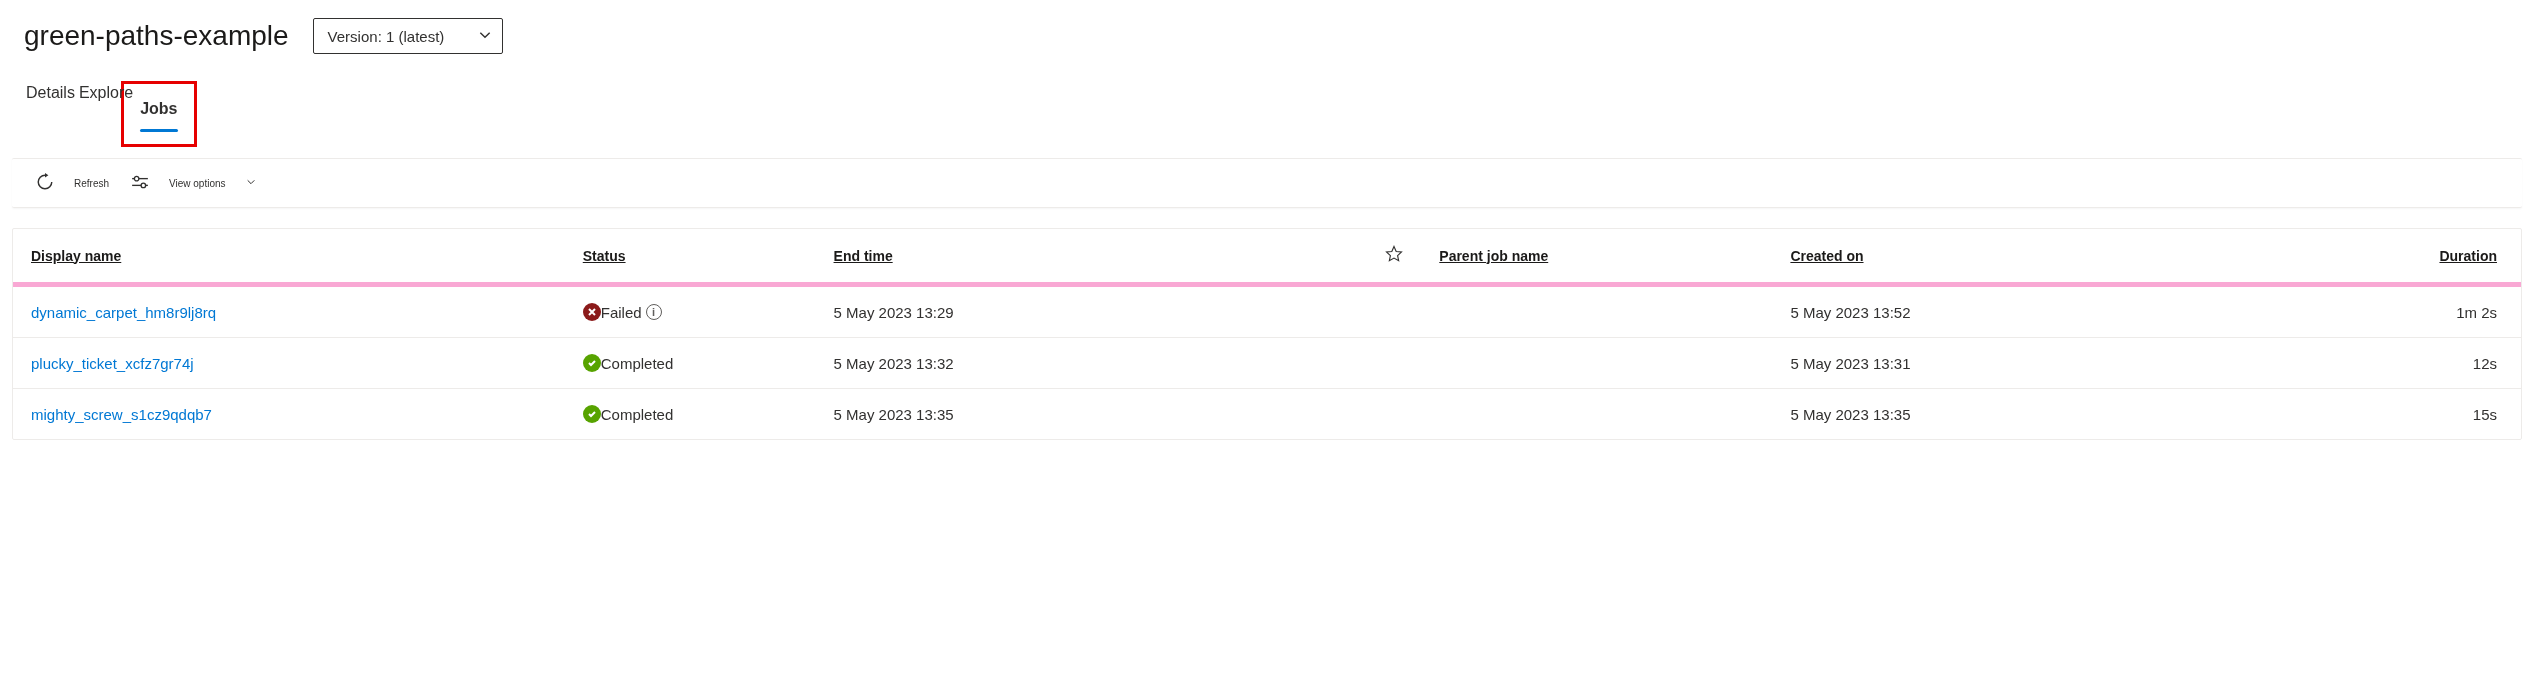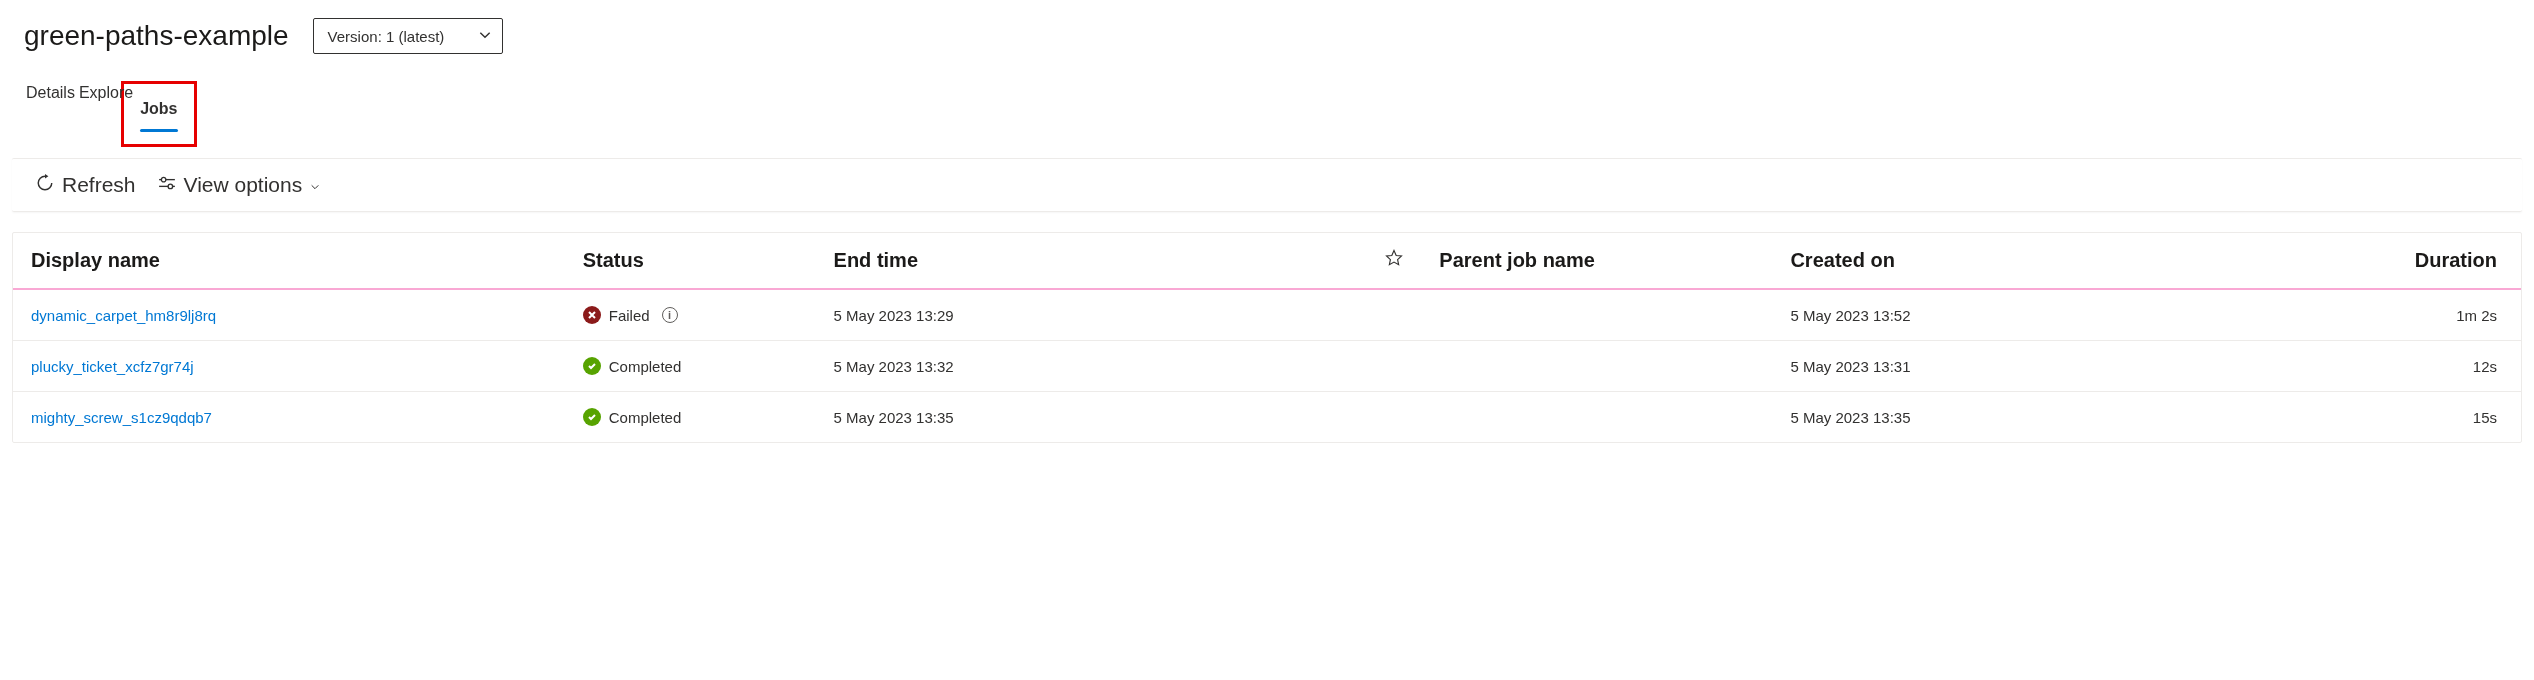--- a/index.html
+++ b/index.html
@@ -81,41 +81,42 @@
       border-left: none;
       border-right: none;
       margin: 4px 12px 0 12px;
       background: #fff;
       border-radius: 2px;
       box-shadow: 0 1px 2px rgba(0,0,0,0.04);
     }
     .toolbar-btn {
       display: flex;
       align-items: center;
-      gap: 8px;
+      gap: 20px;
       cursor: pointer;
-      font-size: 21px;
+      font-size: 10px;
       color: #323130;
     }
     .table-wrap {
       margin: 20px 12px 0 12px;
       border: 1px solid #edebe9;
       border-radius: 2px;
     }
     table {
       width: 100%;
       border-collapse: collapse;
     }
     th {
       text-align: left;
       font-weight: 600;
-      font-size: 20px;
+      font-size: 14px;
       padding: 16px 18px;
       color: #1b1a19;
-      border-bottom: 2px solid #f9a8d4;
+      border-bottom: 5px solid #f9a8d4;
+      text-decoration: underline;
     }
     th.star-col, td.star-col {
       width: 50px;
       text-align: center;
     }
     th.duration-col, td.duration-col {
       text-align: right;
       padding-right: 24px;
     }
     td {
@@ -127,21 +128,21 @@
     tr:last-child td {
       border-bottom: none;
     }
     .link {
       color: #0078d4;
       cursor: pointer;
     }
     .status-cell {
       display: flex;
       align-items: center;
-      gap: 8px;
+      gap: 0;
     }
     .status-icon {
       width: 18px;
       height: 18px;
       border-radius: 50%;
       display: inline-flex;
       align-items: center;
       justify-content: center;
       flex-shrink: 0;
     }

